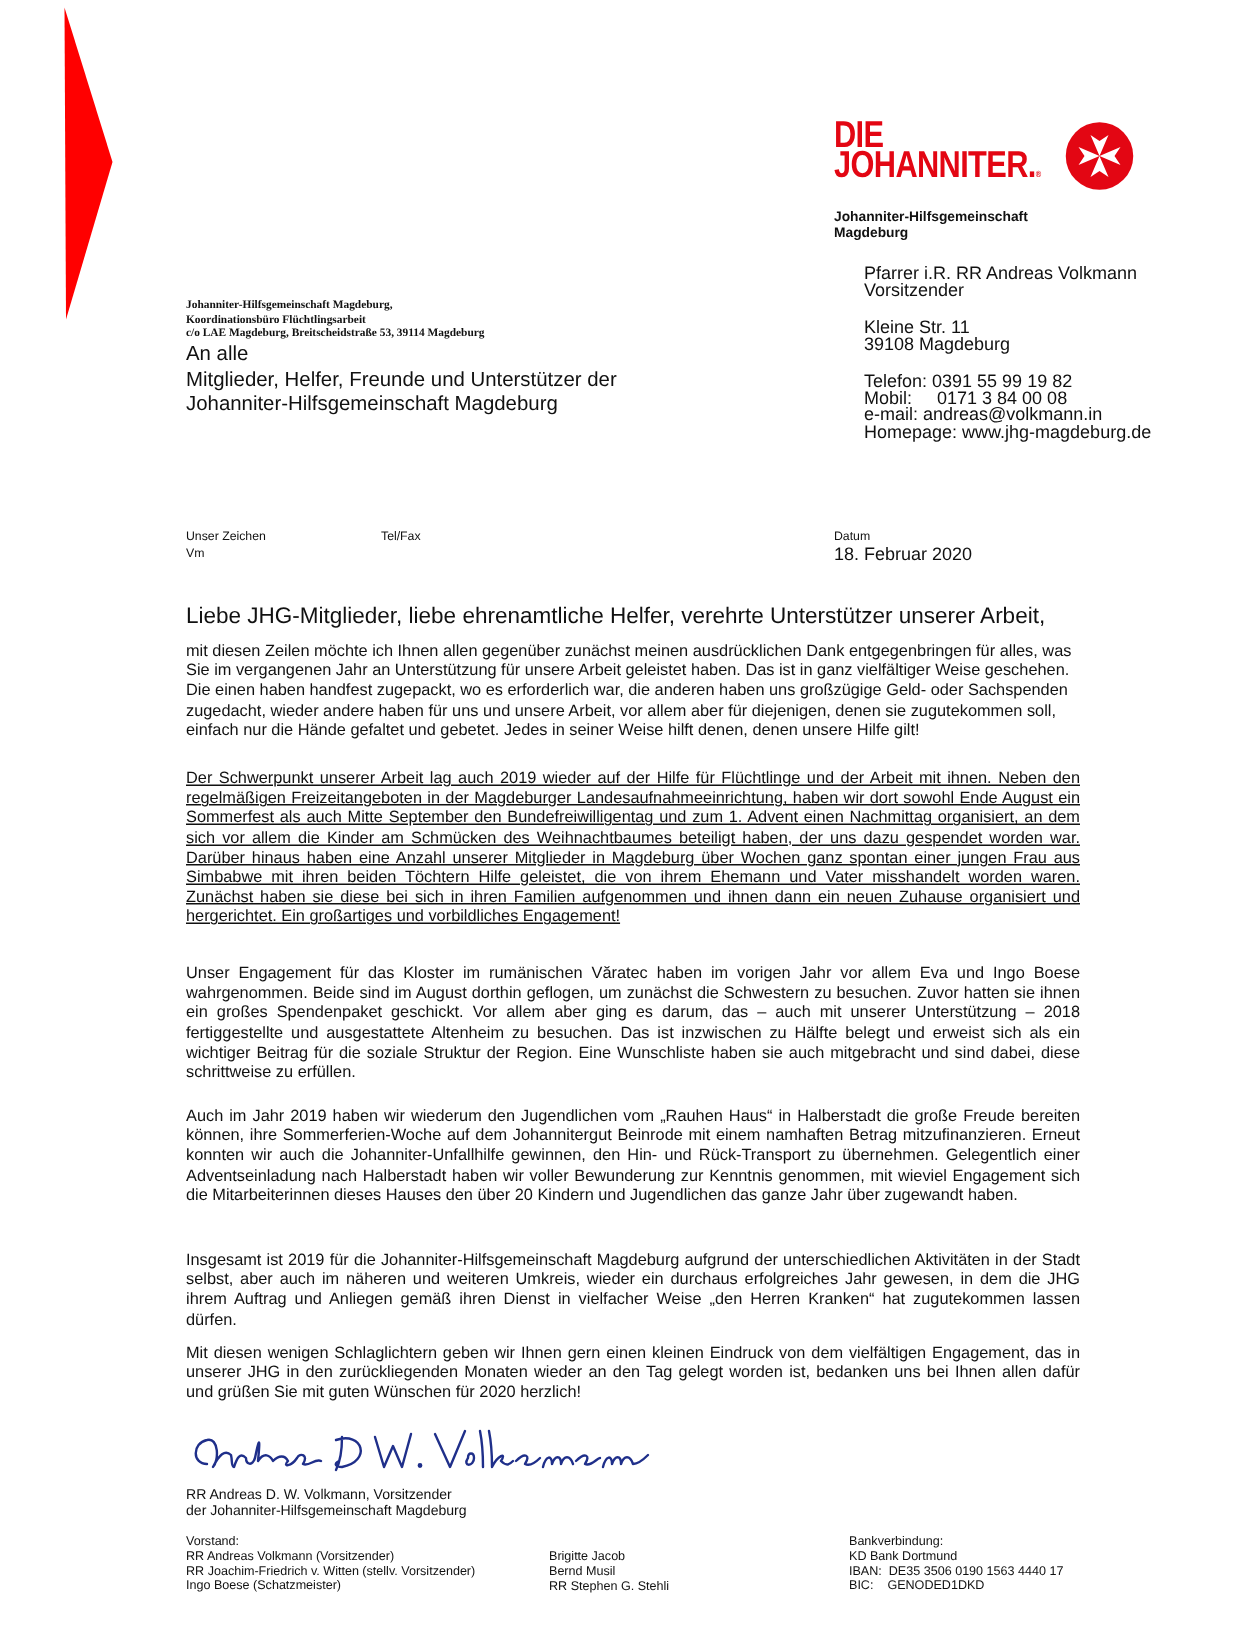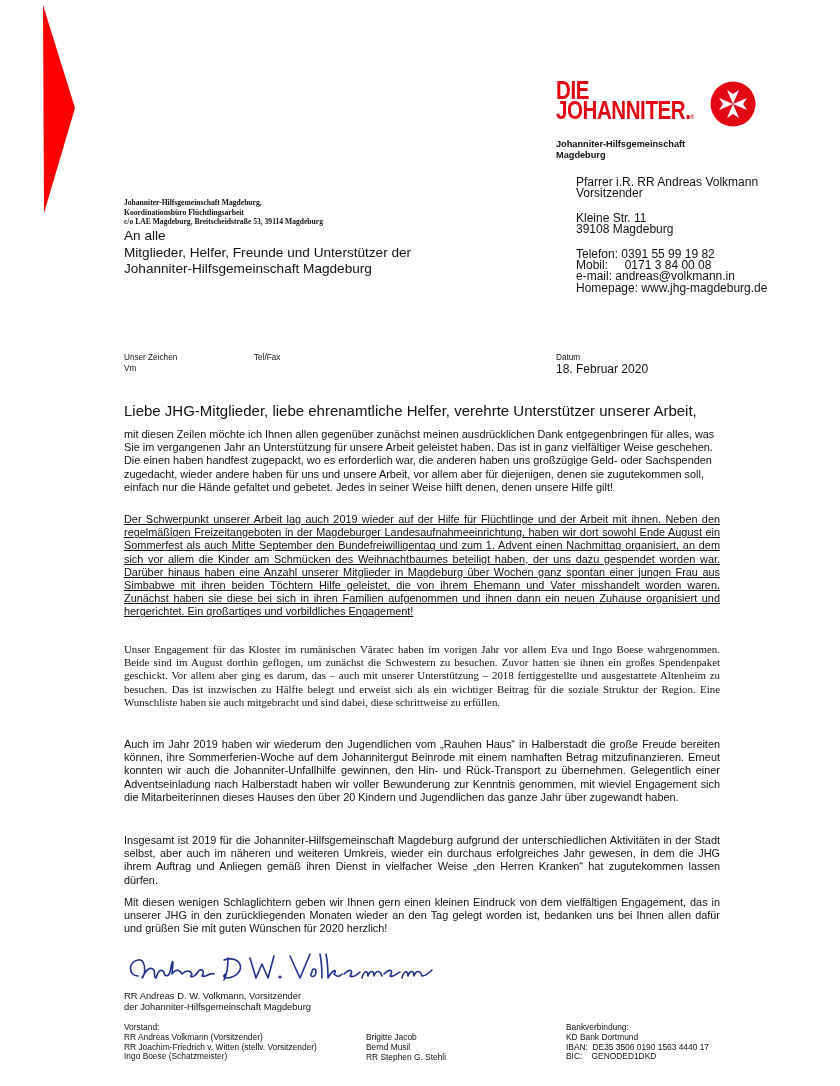--- a/index.html
+++ b/index.html
@@ -32,21 +32,21 @@
     .refs.telfax { left: 254px; }
     .refs.datum { left: 556px; }
     .refs .value { font-size: 12px; }
 
     .salutation { position: absolute; left: 124px; top: 402px; font-size: 15px; }
 
     .body-text { position: absolute; left: 124px; width: 596px; font-size: 10.9px; line-height: 13.2px; }
     .body-text.justify { text-align: justify; }
     .p1 { top: 428px; }
     .p2 { top: 513px; text-decoration: underline; }
-    .p3 { top: 643px; font-family: Liberation Serif, serif; }
+    .p3 { top: 643px; }
     .p4 { top: 738px; }
     .p5 { top: 834px; }
     .p6 { top: 896px; }
 
     .signature { position: absolute; left: 124px; top: 948px; width: 310px; height: 38px; }
     .signer { position: absolute; left: 124px; top: 990px; font-size: 9.4px; line-height: 11.2px; }
 
     .footer { position: absolute; top: 1023px; font-size: 8.4px; line-height: 9.8px; }
     .footer.board-left { left: 124px; }
     .footer.board-right { left: 366px; top: 1033px; }

